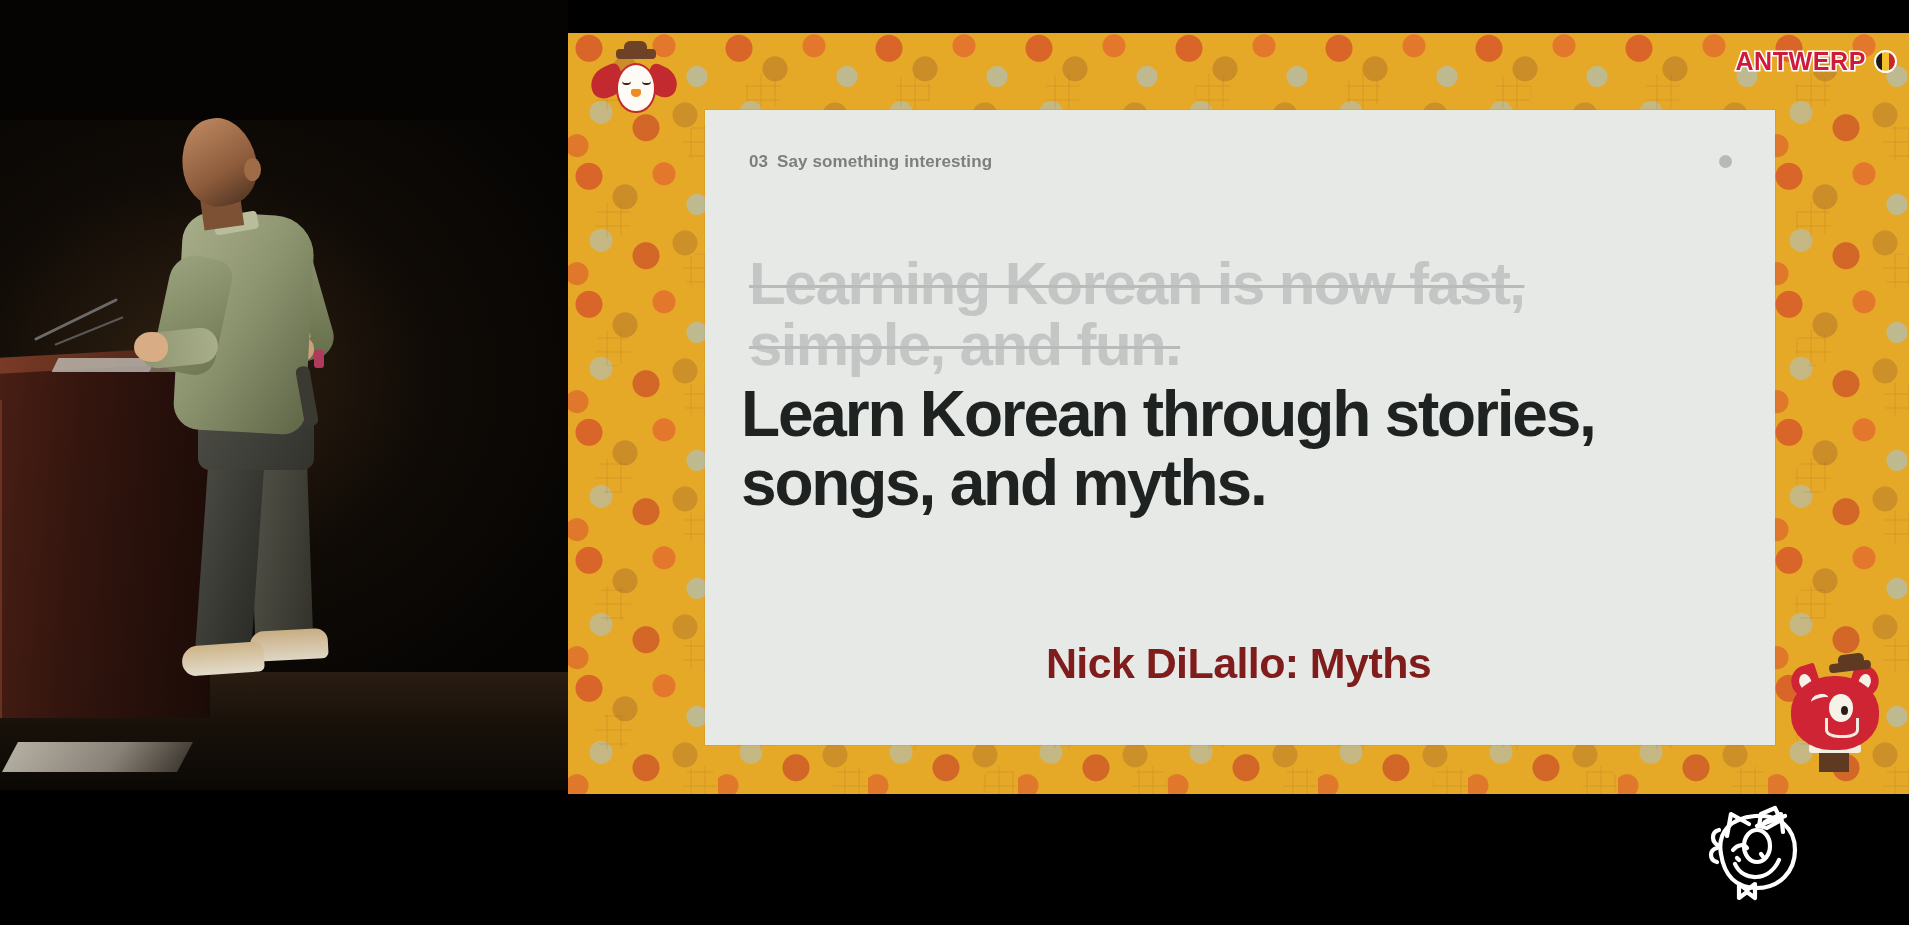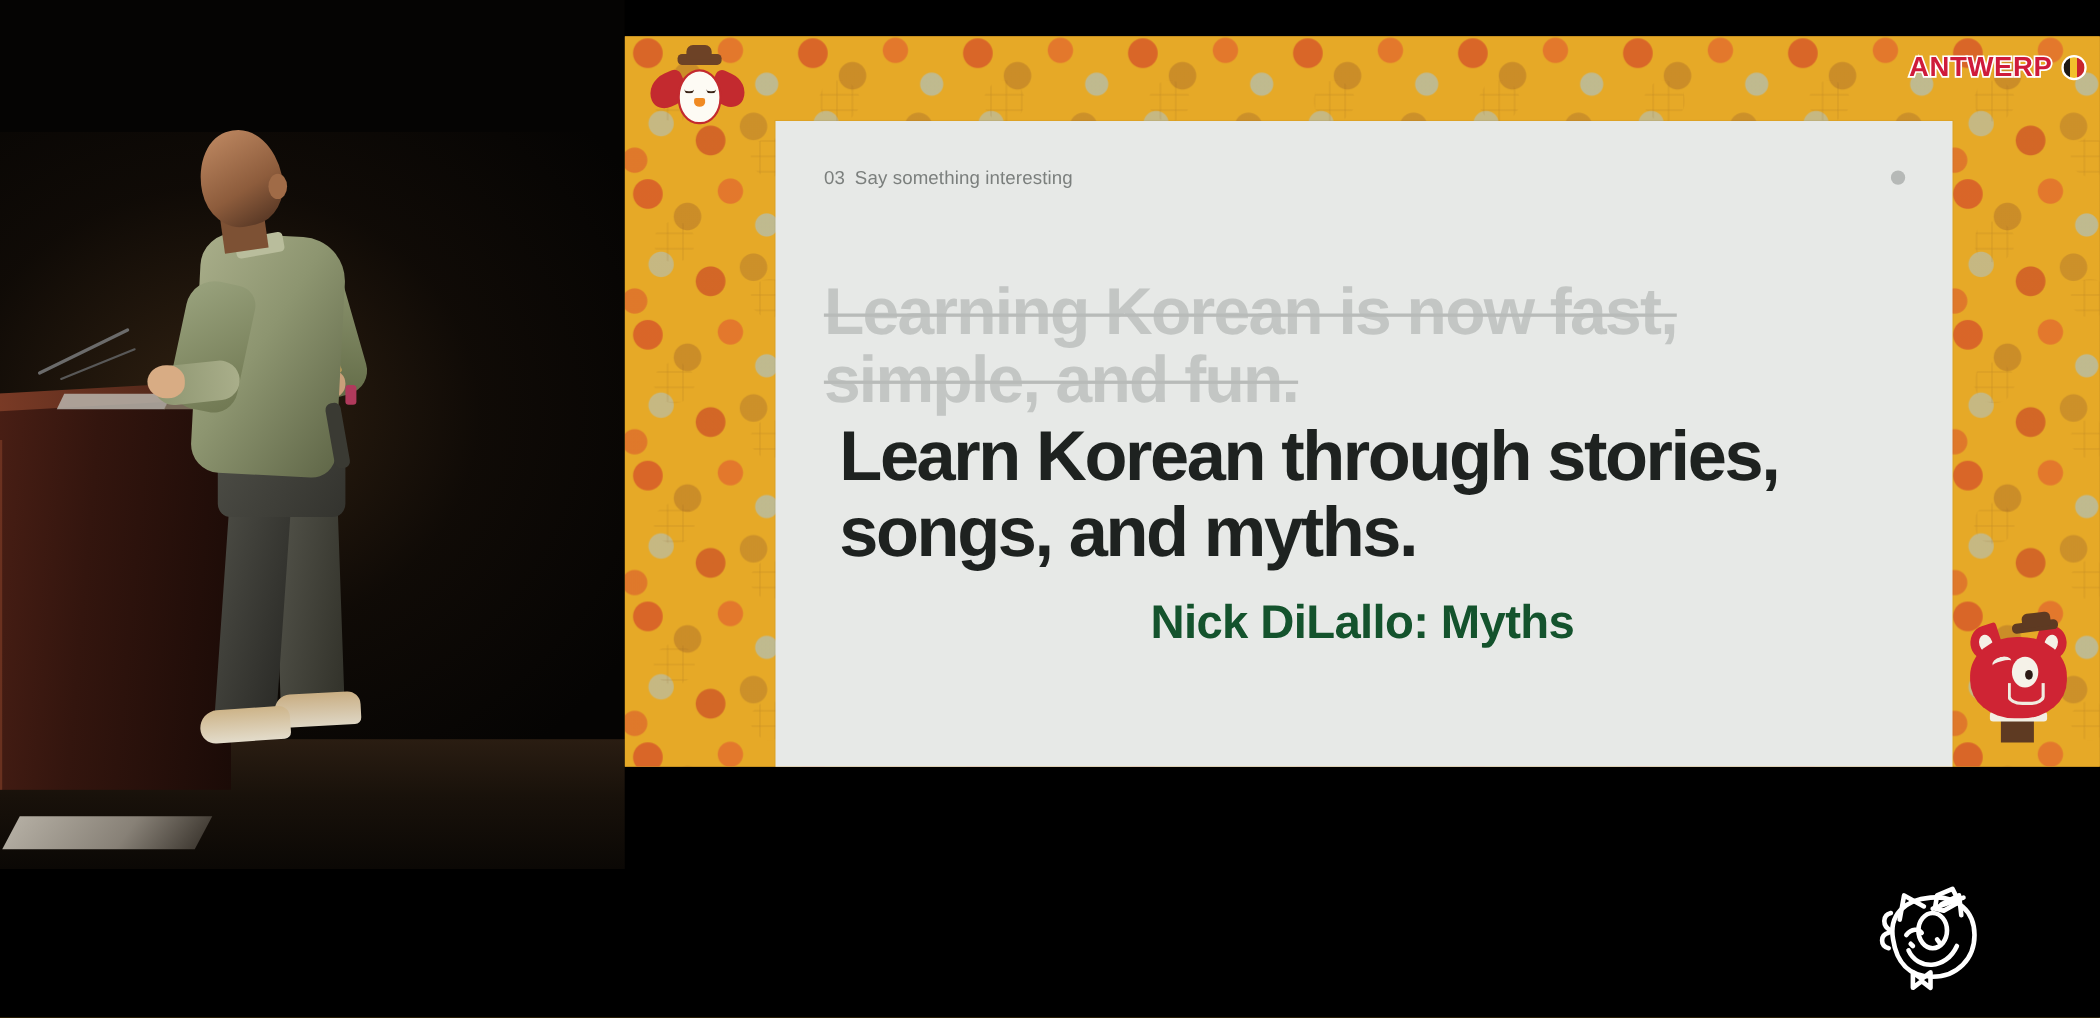--- a/index.html
+++ b/index.html
@@ -140,21 +140,21 @@
     position:absolute; left:160px; top:248px; width:14px; height:60px;
     background:#3a3a33; border-radius:6px; transform:rotate(-10deg);
   }
   .lav {
     position:absolute; left:174px; top:232px; width:10px; height:18px;
     background:#b03a5c; border-radius:3px;
   }
 
   
   #slide-panel {
-    position:absolute; left:568px; top:33px; width:1341px; height:664px;
+    position:absolute; left:568px; top:33px; width:1341px; height:761px;
     overflow:hidden;
     background:#e8a92b;
   }
   
   #pattern-bg {
     position:absolute; inset:0;
     background-color:#e6a927;
     background-image:
       radial-gradient(circle at 14% 12%, rgba(215,90,40,.85) 0 13px, transparent 14px),
       radial-gradient(circle at 38% 28%, rgba(180,118,40,.55) 0 12px, transparent 13px),
@@ -182,39 +182,39 @@
   }
 
   
   #slide-card {
     position:absolute; left:137px; top:77px; width:1070px; height:635px;
     background:#e7e9e7;
     box-shadow:0 0 0 1px rgba(0,0,0,.04);
   }
   #slide-kicker {
     position:absolute; left:44px; top:42px;
-    font-size:17px; font-weight:400; color:#7b7f7d; letter-spacing:.1px;
+    font-size:17px; font-weight:700; color:#7b7f7d; letter-spacing:.1px;
     white-space:nowrap;
   }
   #slide-kicker .num { margin-right:9px; }
   #slide-dot {
     position:absolute; right:43px; top:45px; width:13px; height:13px;
     border-radius:50%; background:#b6b9b7;
   }
   #struck-headline {
     position:absolute; left:44px; top:103px; width:980px;
     font-size:60px; font-weight:700; line-height:1.02;
     color:#c3c6c4; letter-spacing:-1.6px;
     text-decoration:line-through;
     text-decoration-thickness:3px;
     text-decoration-color:#b8bbb9;
     margin-top:40px;
   }
   #main-headline {
-    position:absolute; left:58px; top:270px; width:1000px;
+    position:absolute; left:36px; top:270px; width:1000px;
     font-size:64px; font-weight:700; line-height:1.08;
     color:#1e2220; letter-spacing:-2.2px;
   }
 
   
   #bird-mascot { position:absolute; left:22px; top:8px; width:86px; height:80px; }
   .bird-body {
     position:absolute; left:26px; top:22px; width:40px; height:50px;
     background:#fdfbf4; border-radius:50% 50% 48% 48%;
     border:2px solid #c32a2f;
@@ -312,21 +312,21 @@
   .fox-collar {
     position:absolute; left:24px; top:84px; width:52px; height:9px;
     background:#f3efe3; border-radius:3px;
   }
 
   
   #video-caption {
     position:absolute; left:0; right:0; bottom:106px;
     text-align:center;
     font-size:43px; font-weight:700; letter-spacing:-.6px;
-    color:#14532d;
+    color:#7f1d1d;
     text-shadow:0 0 2px rgba(255,255,255,.18);
   }
 
   
   #watermark-logo { position:absolute; right:92px; bottom:18px; width:120px; height:105px; }
 
   .vid-border-top {
     position:absolute; left:568px; top:0; width:1341px; height:33px; background:#000;
   }
 </style>

